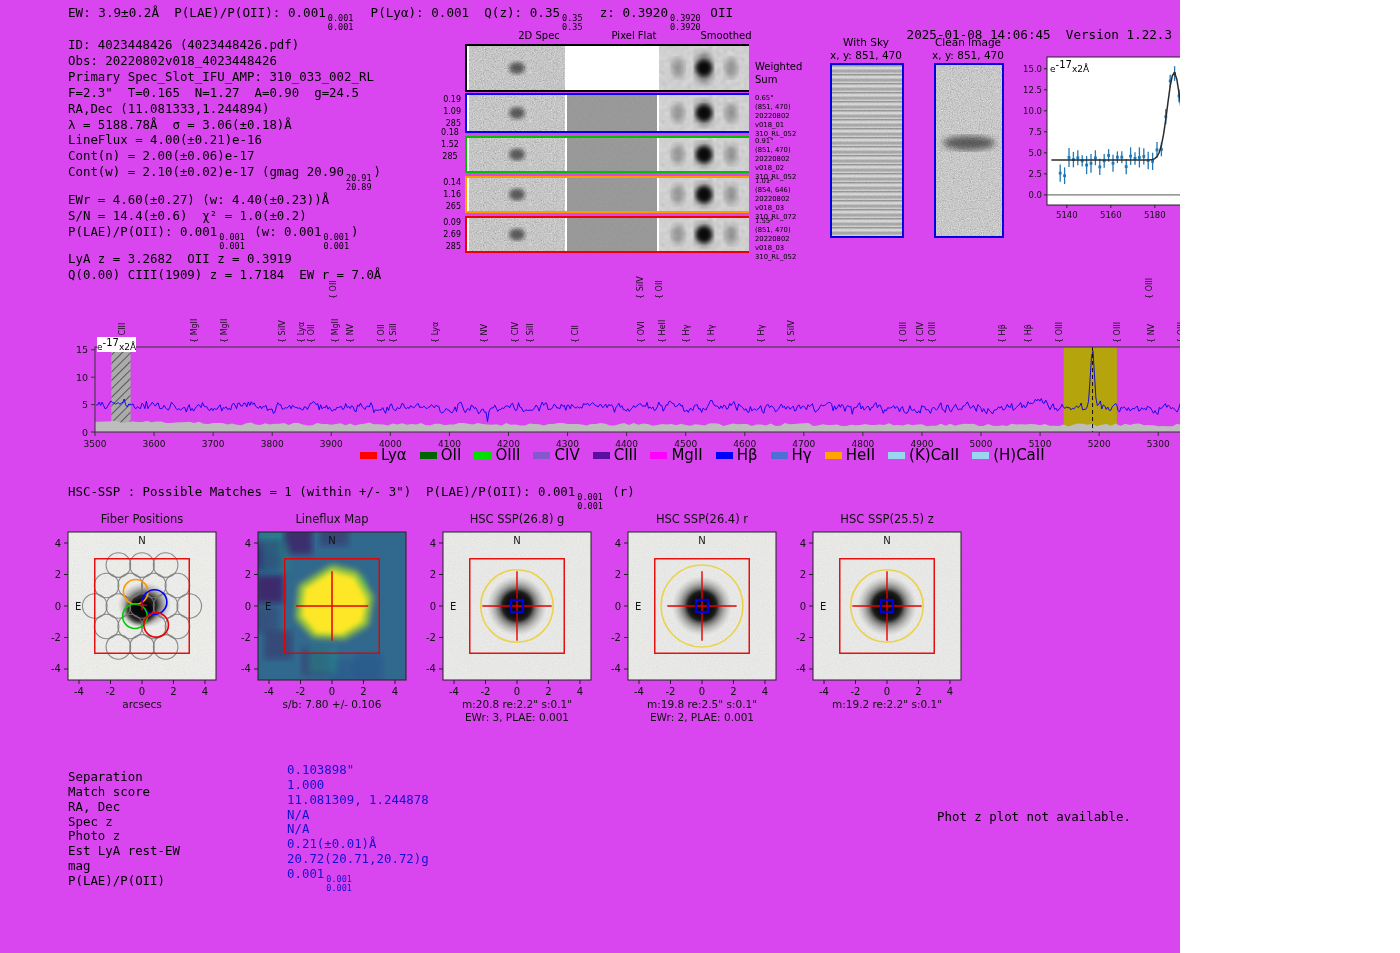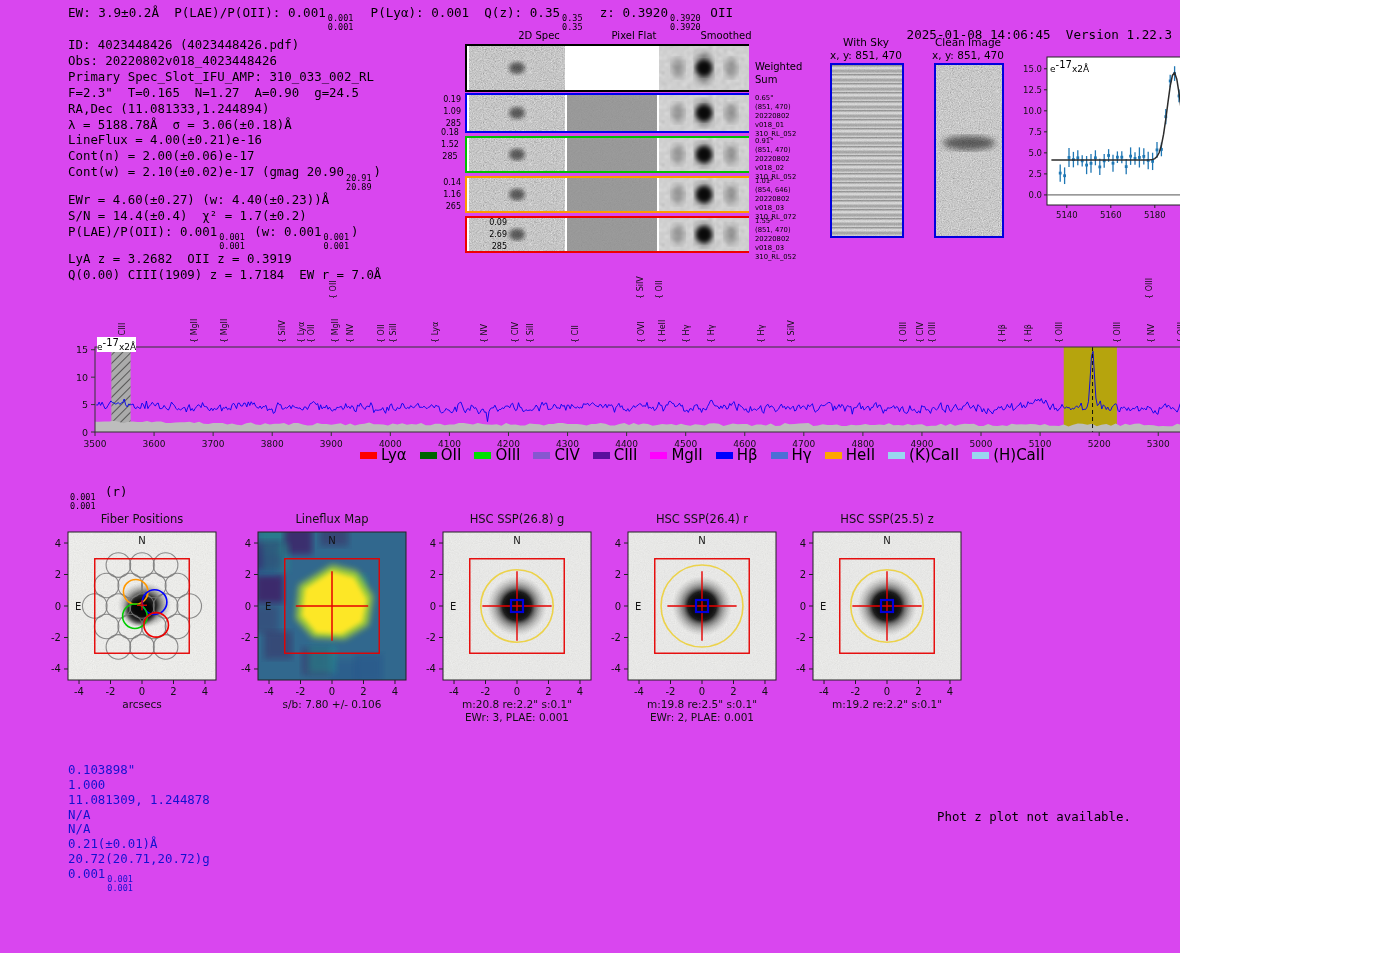--- a/index.html
+++ b/index.html
@@ -79,21 +79,21 @@
       <div class="hline"><span>ID: 4023448426 (4023448426.pdf)</span></div>
       <div class="hline"><span>Obs: 20220802v018_4023448426</span></div>
       <div class="hline"><span>Primary Spec_Slot_IFU_AMP: 310_033_002_RL</span></div>
       <div class="hline"><span>F=2.3"  T=0.165  N=1.27  A=0.90  g=24.5</span></div>
       <div class="hline"><span>RA,Dec (11.081333,1.244894)</span></div>
       <div class="hline"><span>λ = 5188.78Å  σ = 3.06(±0.18)Å</span></div>
       <div class="hline"><span>LineFlux = 4.00(±0.21)e-16</span></div>
       <div class="hline"><span>Cont(n) = 2.00(±0.06)e-17</span></div>
       <div class="hline"><span>Cont(w) = 2.10(±0.02)e-17 (gmag 20.90</span><span class="frac"><span>20.91</span><span>20.89</span></span><span>)</span></div>
       <div class="hline"><span>EWr = 4.60(±0.27) (w: 4.40(±0.23))Å</span></div>
-      <div class="hline"><span>S/N = 14.4(±0.4)  χ² = 1.7(±0.2)</span></div>
+      <div class="hline"><span>S/N = 14.4(±0.6)  χ² = 1.0(±0.2)</span></div>
       <div class="hline"><span>P(LAE)/P(OII): 0.001</span><span class="frac"><span>0.001</span><span>0.001</span></span><span> (w: 0.001</span><span class="frac"><span>0.001</span><span>0.001</span></span><span>)</span></div>
       <div class="hline"><span>LyA z = 3.2682  OII z = 0.3919</span></div>
       <div class="hline"><span>Q(0.00) CIII(1909) z = 1.7184  EW r = 7.0Å</span></div>
     </div>
 
   <div class="abs" id="montage" style="left:465px;top:30px;width:400px;height:230px;">
     <span class="mtg-hdr sans" style="left:50px;">2D Spec</span>
     <span class="mtg-hdr sans" style="left:145px;">Pixel Flat</span>
     <span class="mtg-hdr sans" style="left:237px;">Smoothed</span>
   <div class="mtg-row" style="left: 0px; top: 14px; width: 284px; height: 48px; border: 2px solid rgb(0, 0, 0); background: rgb(255, 255, 255);">
@@ -202,21 +202,21 @@
         </svg>
         <svg width="90" height="33" style="position:absolute;left:192px;top:0;">
           <rect width="90" height="33" fill="#8f8f8f"></rect>
           <rect width="90" height="33" filter="url(#noiseB)" opacity="0.9"></rect>
           <ellipse cx="45" cy="16.5" rx="9" ry="11.879999999999999" fill="#000" opacity="0.4" filter="url(#blur3)"></ellipse>
           <ellipse cx="45" cy="16.5" rx="8" ry="8" fill="#000" opacity="0.92" filter="url(#blur2)"></ellipse>
           <ellipse cx="19" cy="16.5" rx="6" ry="10" fill="#000" opacity="0.3" filter="url(#blur3)"></ellipse>
           <ellipse cx="72" cy="16.5" rx="6" ry="10" fill="#000" opacity="0.3" filter="url(#blur3)"></ellipse>
         </svg>
       </div>
-      <div class="mtg-left" style="left: -26px; top: 187px; margin-left: 46px;">
+      <div class="mtg-left" style="left: -26px; top: 187px;">
         <div>0.09</div>
         <div>2.69</div>
         <div>285</div>
       </div>
       <div class="mtg-right" style="left: 290px; top: 187px;"><div>1.55"</div><div>(851, 470)</div><div>20220802</div><div>v018_03</div><div>310_RL_052</div></div>
     </div>
 
   <div class="abs cut-title sans" style="left:818px;top:36px;width:96px;">
     <div>With Sky</div>
     <div>x, y: 851, 470</div>
@@ -512,21 +512,21 @@
       <span class="lg-it">
         <span class="lg-sw" style="background: rgb(153, 214, 239);"></span>
         <span>(K)CaII</span>
       </span>
       <span class="lg-it">
         <span class="lg-sw" style="background: rgb(153, 214, 239);"></span>
         <span>(H)CaII</span>
       </span>
     </div>
 
-  <div class="abs hline" id="hsc-line" style="left:68px;top:484px;"><span class="frac"><span>0.001</span><span>0.001</span></span><span> (r)</span></div>
+  <div class="abs hline" id="hsc-line" style="left:68px;top:484px;"><span>HSC-SSP : Possible Matches = 1 (within +/- 3")  P(LAE)/P(OII): 0.001</span><span class="frac"><span>0.001</span><span>0.001</span></span><span> (r)</span></div>
 
   <div id="panels">
       <div class="abs" style="left: 30px; top: 508px; width: 208px; height: 218px;"><svg width="208" height="218">
           <text x="112" y="15" text-anchor="middle" font-size="11.5px">Fiber Positions</text>
           <clipPath id="cp0">
             <rect x="38" y="24" width="148" height="148"></rect>
           </clipPath>
           <g clip-path="url(#cp0)">
             <rect x="38" y="24" width="148" height="148" fill="#f2f2ef"></rect>
             <rect x="38" y="24" width="148" height="148" filter="url(#noiseF)" opacity="0.22"></rect>
@@ -757,20 +757,30 @@
           <text x="112" y="187" text-anchor="middle" font-size="10px">0</text>
           <line x1="143.48936170212767" x2="143.48936170212767" y1="172" y2="176" stroke="#222"></line>
           <text x="143.48936170212767" y="187" text-anchor="middle" font-size="10px">2</text>
           <line x1="174.97872340425533" x2="174.97872340425533" y1="172" y2="176" stroke="#222"></line>
           <text x="174.97872340425533" y="187" text-anchor="middle" font-size="10px">4</text>
           <text x="112" y="200" text-anchor="middle" font-size="10.5px">m:19.2  re:2.2"  s:0.1"</text>
         </svg></div>
     </div>
 
   <div class="abs" id="match-table" style="left:68px;top:770px;display:flex;">
+    <div id="mt-labels" style="width:219px;">
+        <div class="lbl">Separation</div>
+        <div class="lbl">Match score</div>
+        <div class="lbl">RA, Dec</div>
+        <div class="lbl">Spec z</div>
+        <div class="lbl">Photo z</div>
+        <div class="lbl">Est LyA rest-EW</div>
+        <div class="lbl">mag</div>
+        <div class="lbl">P(LAE)/P(OII)</div>
+      </div>
     <div id="mt-values" style="margin-top:-7px;">
         <div class="val"><span>0.103898"</span></div>
         <div class="val"><span>1.000</span></div>
         <div class="val"><span>11.081309, 1.244878</span></div>
         <div class="val"><span>N/A</span></div>
         <div class="val"><span>N/A</span></div>
         <div class="val"><span>0.21(±0.01)Å</span></div>
         <div class="val"><span>20.72(20.71,20.72)g</span></div>
         <div class="val"><span>0.001</span><span class="frac"><span>0.001</span><span>0.001</span></span></div>
       </div>

